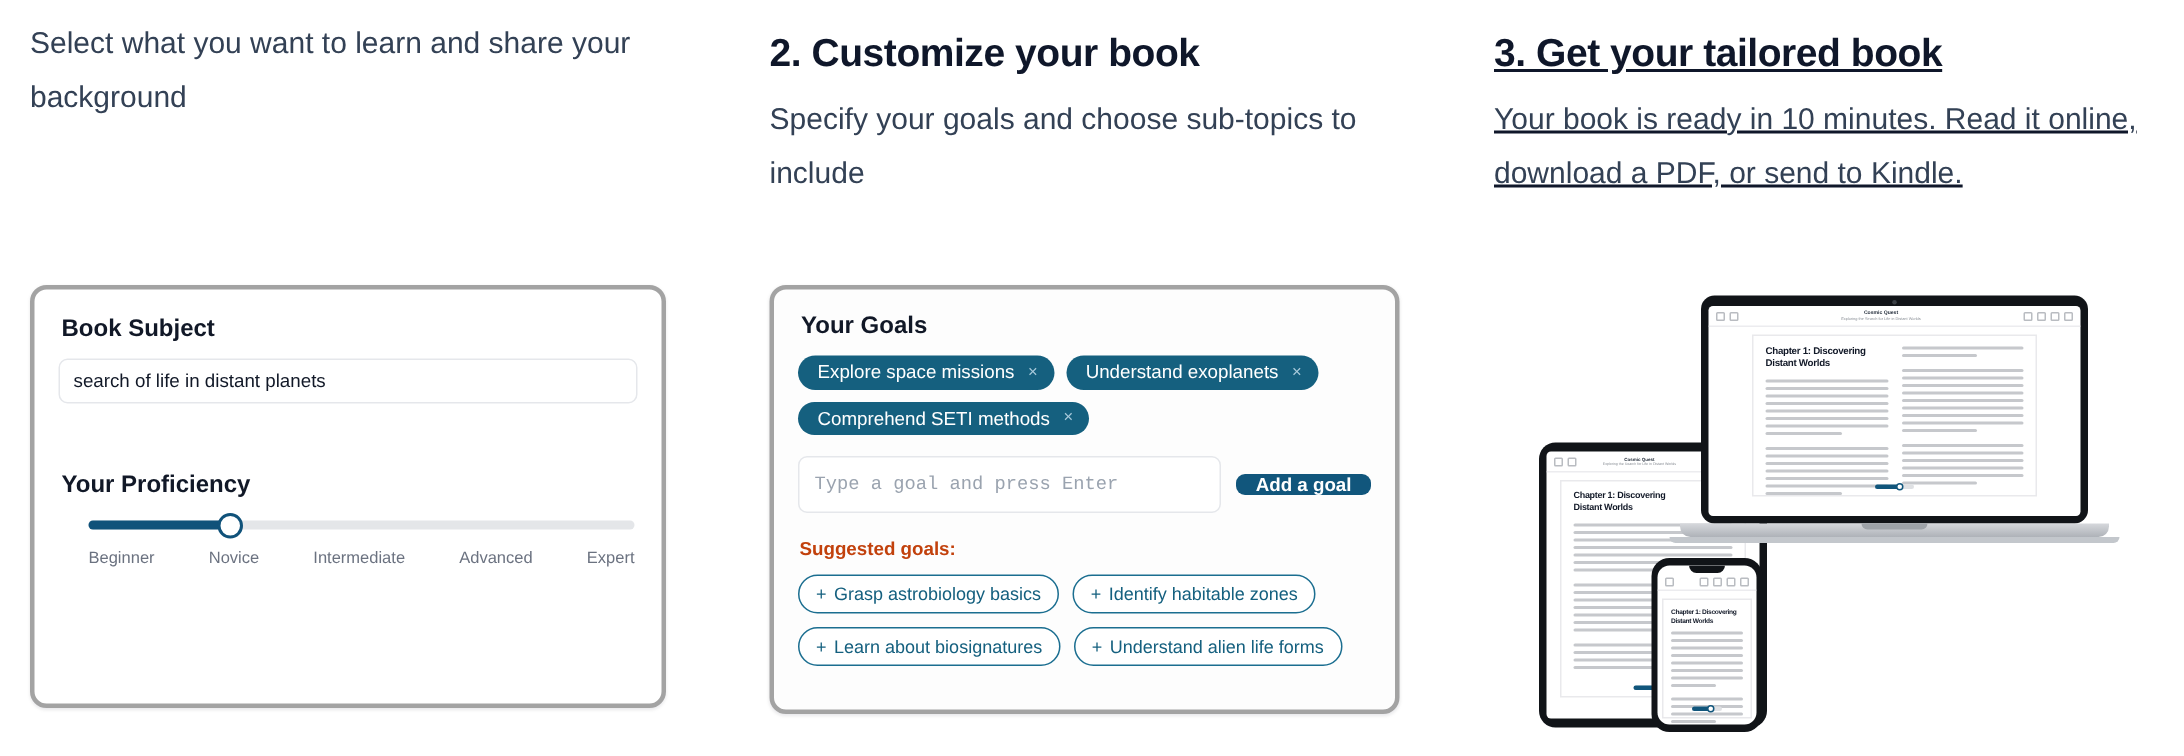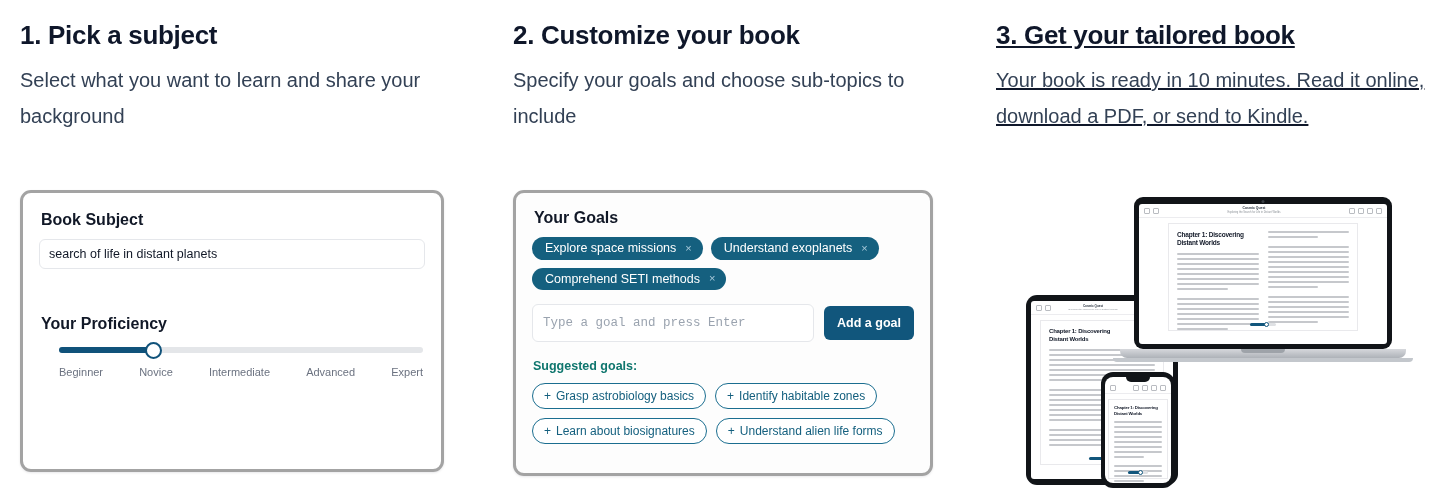--- a/index.html
+++ b/index.html
@@ -90,24 +90,24 @@
     flex:1;box-sizing:border-box;height:38px;
     border:1px solid #e5e7eb;border-radius:6px;background:#fff;
     font-family:Liberation Mono, monospace;font-size:12.5px;
     padding:0 10px;color:#8b5cf6;outline:none;
   }
   .goal-input::placeholder{color:#9aa3af;}
   .add-btn{
     background:#11567c;color:#fff;border:none;border-radius:6px;
     font-family:"Liberation Sans", sans-serif;
     font-size:12.5px;font-weight:bold;
-    padding:0 13px;height:34px;cursor:pointer;white-space:nowrap;
-  }
-
-  .sugg-label{font-size:12.5px;font-weight:bold;color:#0f766e;margin:17px 0 10px 1px;}
+    padding:0 13px;height:14px;cursor:pointer;white-space:nowrap;
+  }
+
+  .sugg-label{font-size:12.5px;font-weight:bold;color:#c2410c;margin:17px 0 10px 1px;}
   .sugg-row{display:flex;flex-wrap:wrap;gap:9px;margin-bottom:9px;}
   .sugg-chip{
     display:inline-flex;align-items:center;gap:5px;
     border:1px solid #1b6e90;border-radius:999px;
     color:#15607f;background:#fff;
     font-size:12px;line-height:1;padding:6px 11px;cursor:pointer;
   }
   .sugg-plus{font-size:12px;}
 
   
@@ -175,21 +175,20 @@
   .phone-screen{width:100%;height:100%;background:#fff;border-radius:8px;overflow:hidden;position:relative;}
   .phone-notch{position:absolute;left:50%;transform:translateX(-50%);top:0;
     width:24px;height:5px;background:#111418;border-radius:0 0 5px 5px;z-index:4;}
 </style>
 </head>
 <body>
 
 <div class="page">
 
   <div class="col col-1">
-    <h2 class="step-title">1. Pick a subject</h2>
     <p class="step-desc">Select what you want to learn and share your background</p>
 
     <div class="card card-1">
       <div class="card-heading">Book Subject</div>
 
       <input class="text-input" type="text" value="search of life in distant planets" style="">
 
       <div class="spacer-40"></div>
 
       <div class="card-heading proficiency">Your Proficiency</div>

